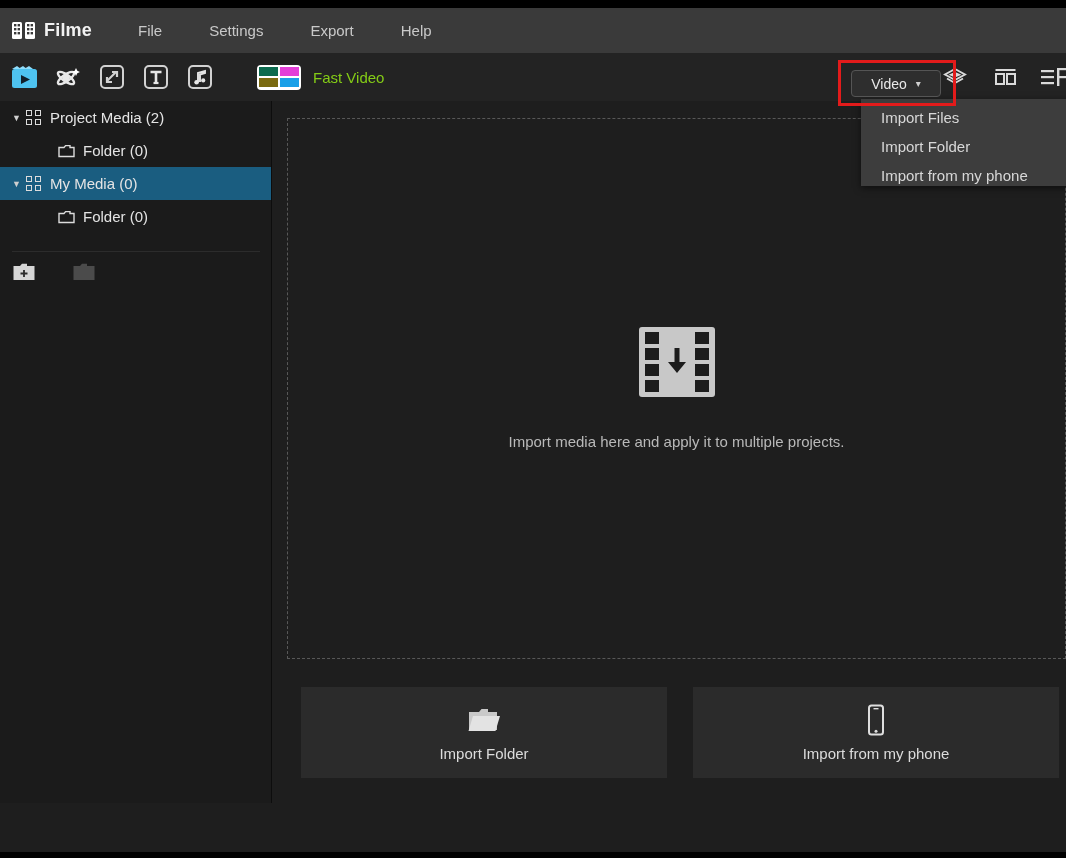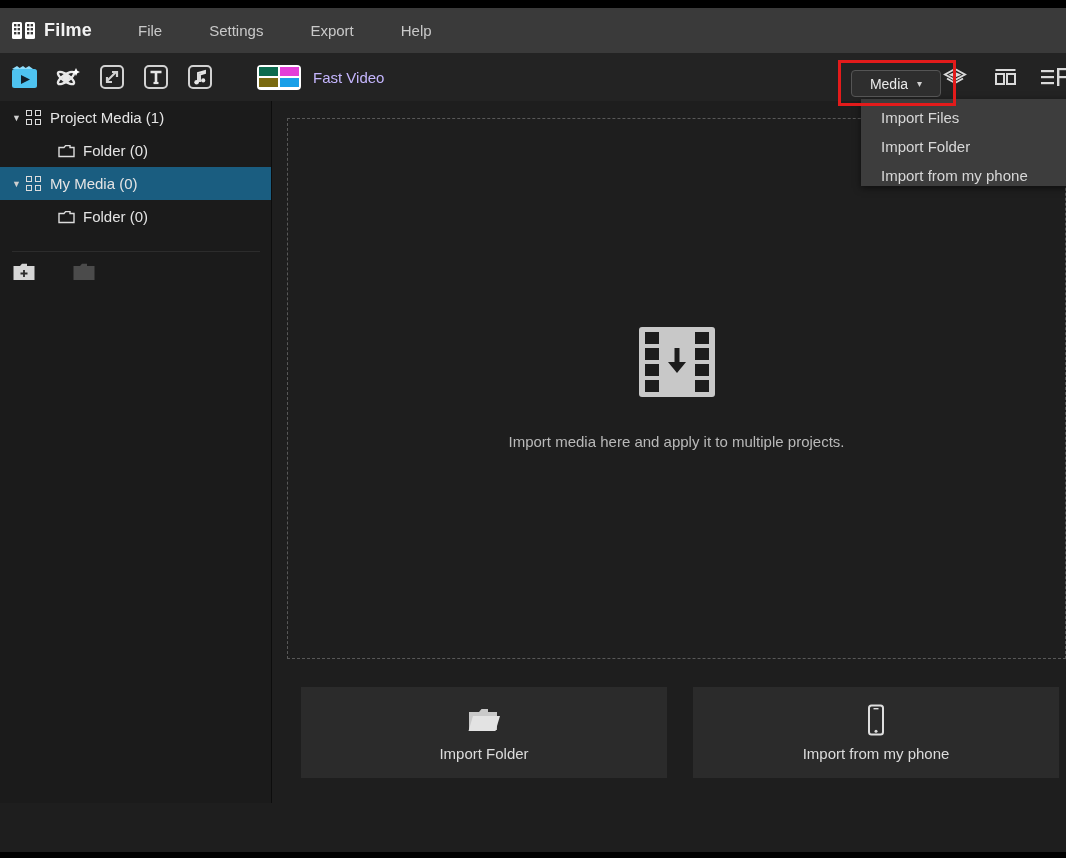--- a/index.html
+++ b/index.html
@@ -53,21 +53,21 @@
   .tool-btn:first-child { margin-left: 9px; }
   .fastvideo {
     display: flex; align-items: center; margin-left: 42px;
   }
   .fv-icon {
     width: 44px; height: 25px; background: #fff;
     border-radius: 4px; padding: 2px;
     display: grid; grid-template-columns: 19px 19px; grid-template-rows: 9px 9px;
     gap: 2px;
   }
-  .fv-label { color: #c4b5fd; font-size: 15px; margin-left: 12px; }
+  .fv-label { color: #84cc16; font-size: 15px; margin-left: 12px; }
   .toolbar-right {
     position: absolute; right: 0; top: 0; height: 48px;
     display: flex; align-items: center;
   }
   
   .import-highlight {
     position: absolute; left: 838px; top: 52px;
     width: 118px; height: 46px;
     border: 3px solid #e31b1b;
     z-index: 40;
@@ -303,21 +303,21 @@
     <div class="sidebar">
 
       <div class="tree-row level0">
         <span class="caret">▼</span>
         <span class="grid-icon">
             <i></i>
             <i></i>
             <i></i>
             <i></i>
           </span>
-        <span>Project Media (1)</span>
+        <span>Project Media (2)</span>
       </div>
 
       <div class="tree-row level1">
         <span class="folder-ico">
           <svg width="17" height="14" viewBox="0 0 17 14">
             <path d="M1 3.5 L6 3.5 L7.6 1.6 L12 1.6 L12 3.5 L16 3.5 L16 12.5 L1 12.5 Z" fill="none" stroke="#dcdcdc" stroke-width="1.4"></path>
           </svg>
         </span>
         <span>Folder (0)</span>
       </div>
@@ -406,19 +406,19 @@
       </div>
     </div>
 
     <div class="dropdown">
       <div class="dd-item">Import Files</div>
       <div class="dd-item">Import Folder</div>
       <div class="dd-item">Import from my phone</div>
     </div>
 
     <div class="import-btn">
-      <span class="import-btn-label">Media</span>
+      <span class="import-btn-label">Video</span>
       <span class="import-caret">▾</span>
     </div>
     <div class="import-highlight"></div>
 
   </div>
 </div>
 
 </body></html>

